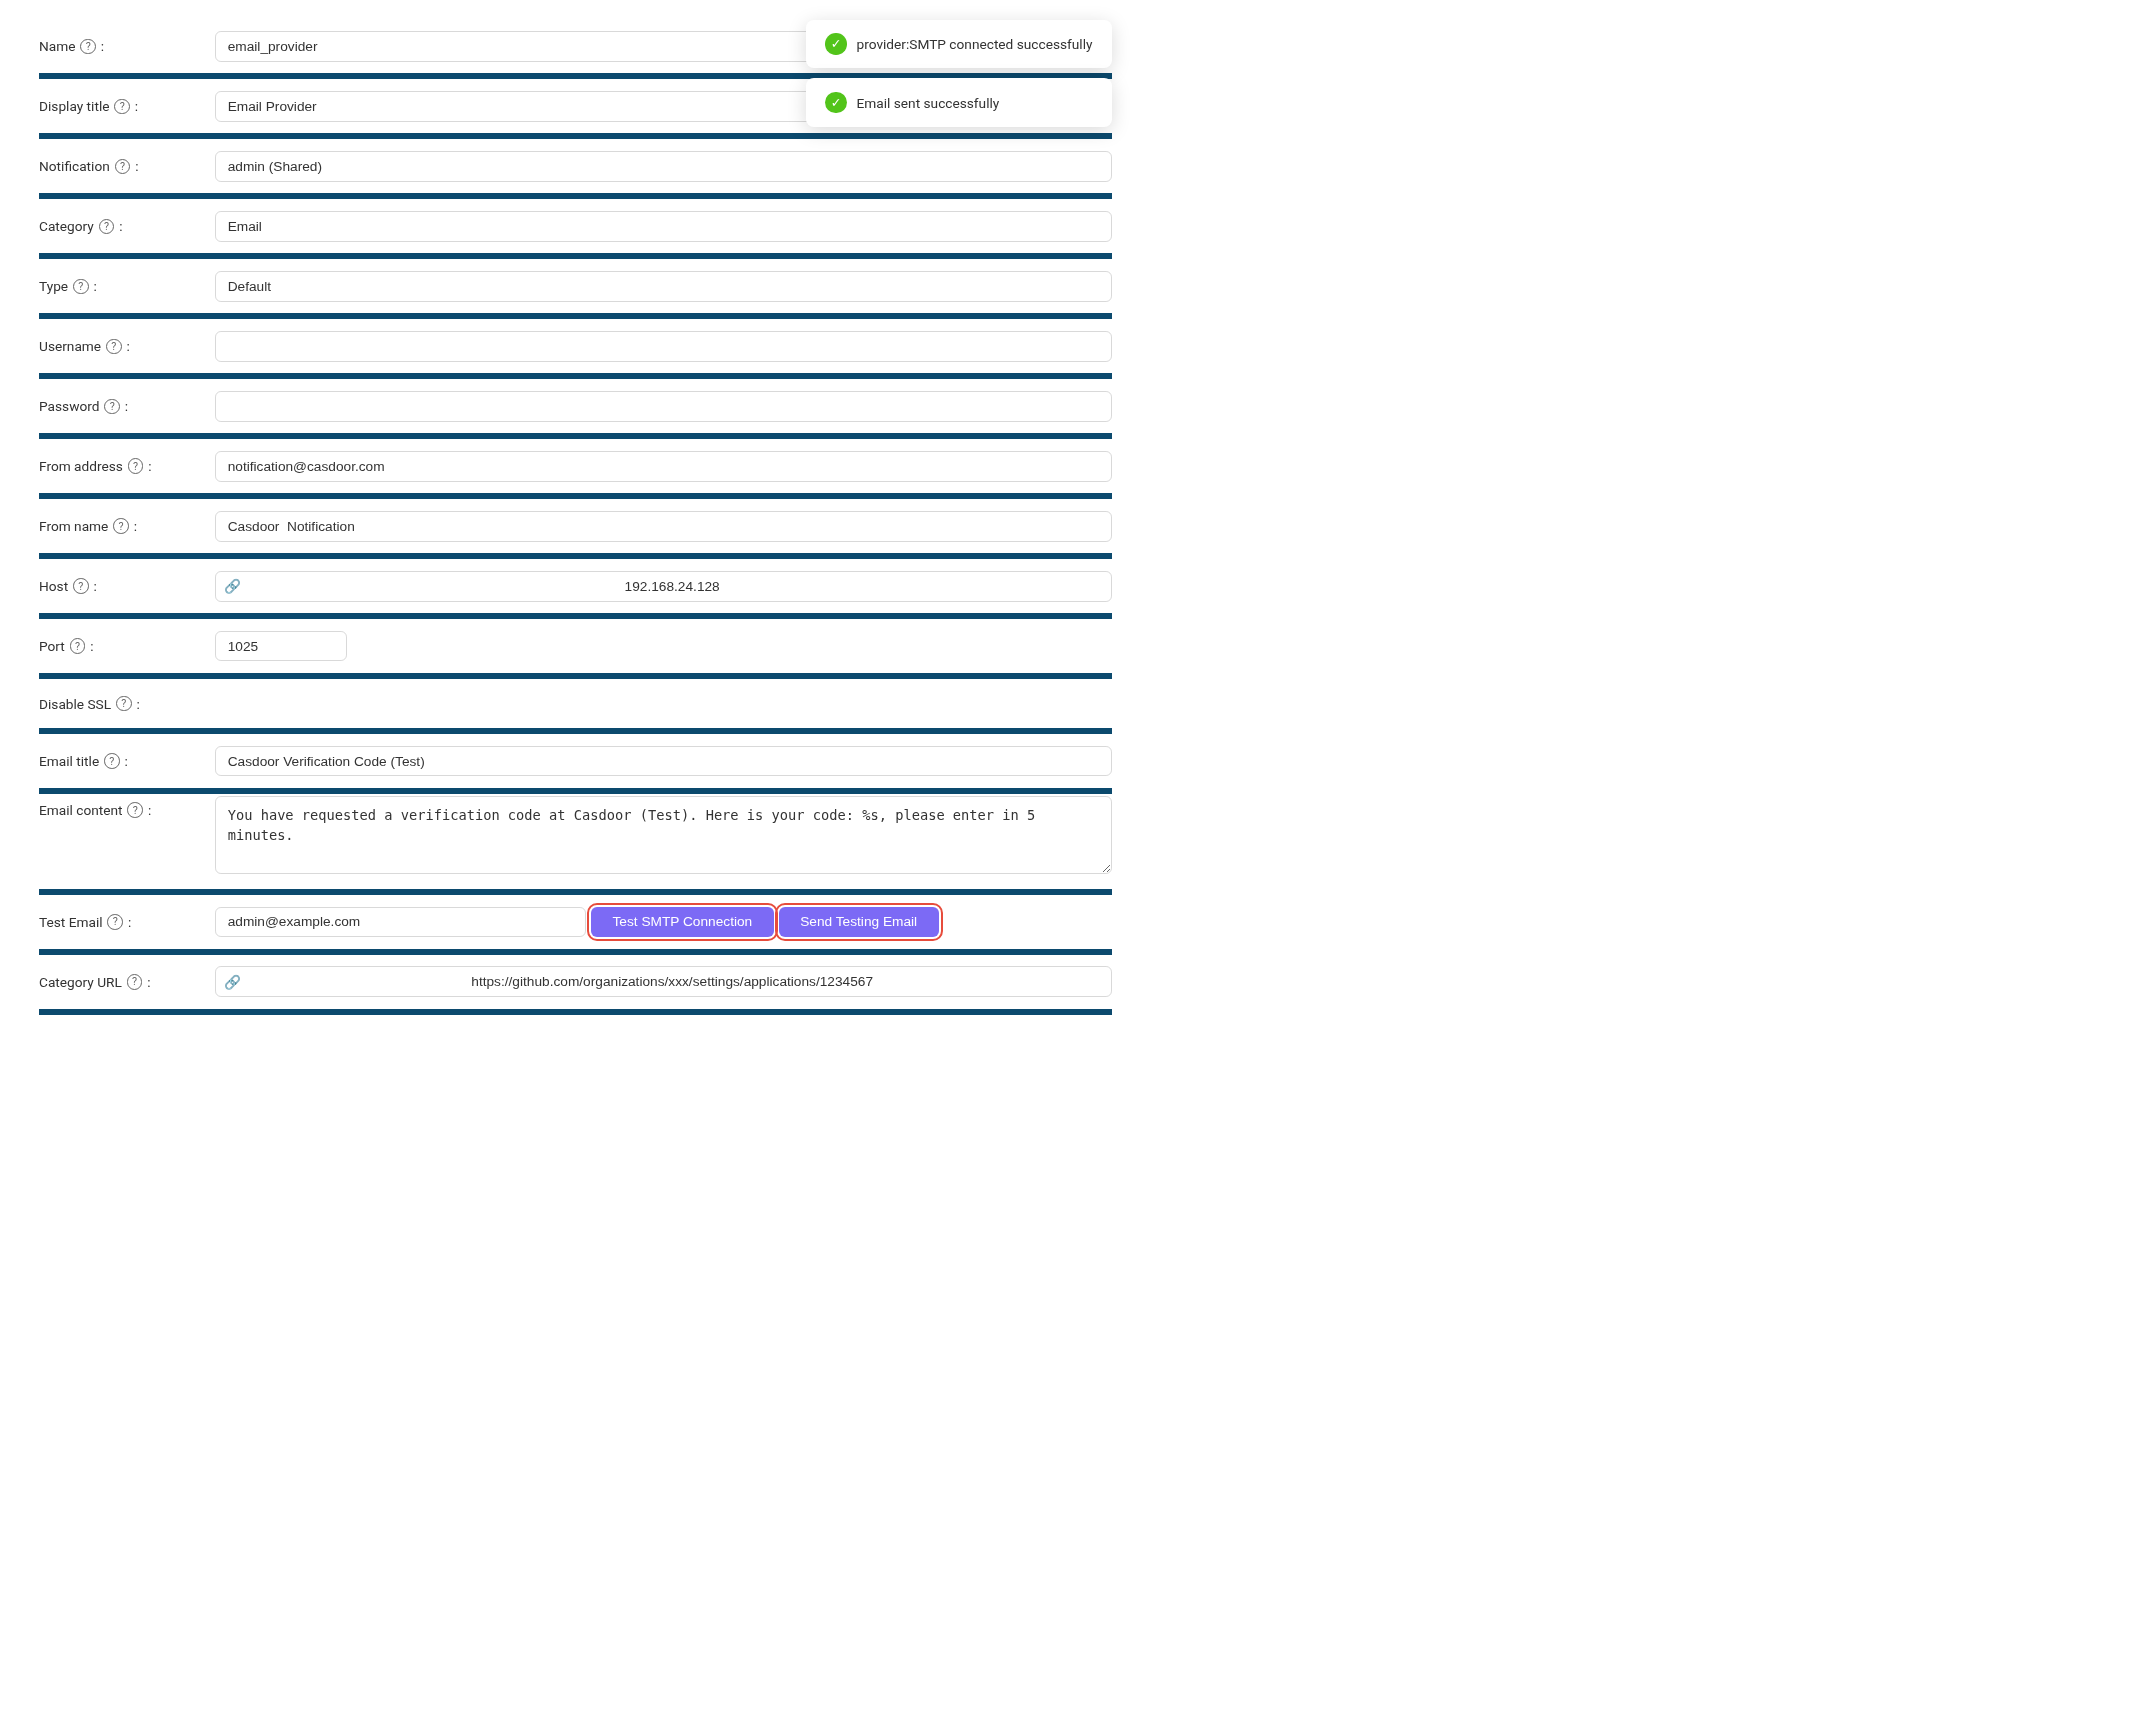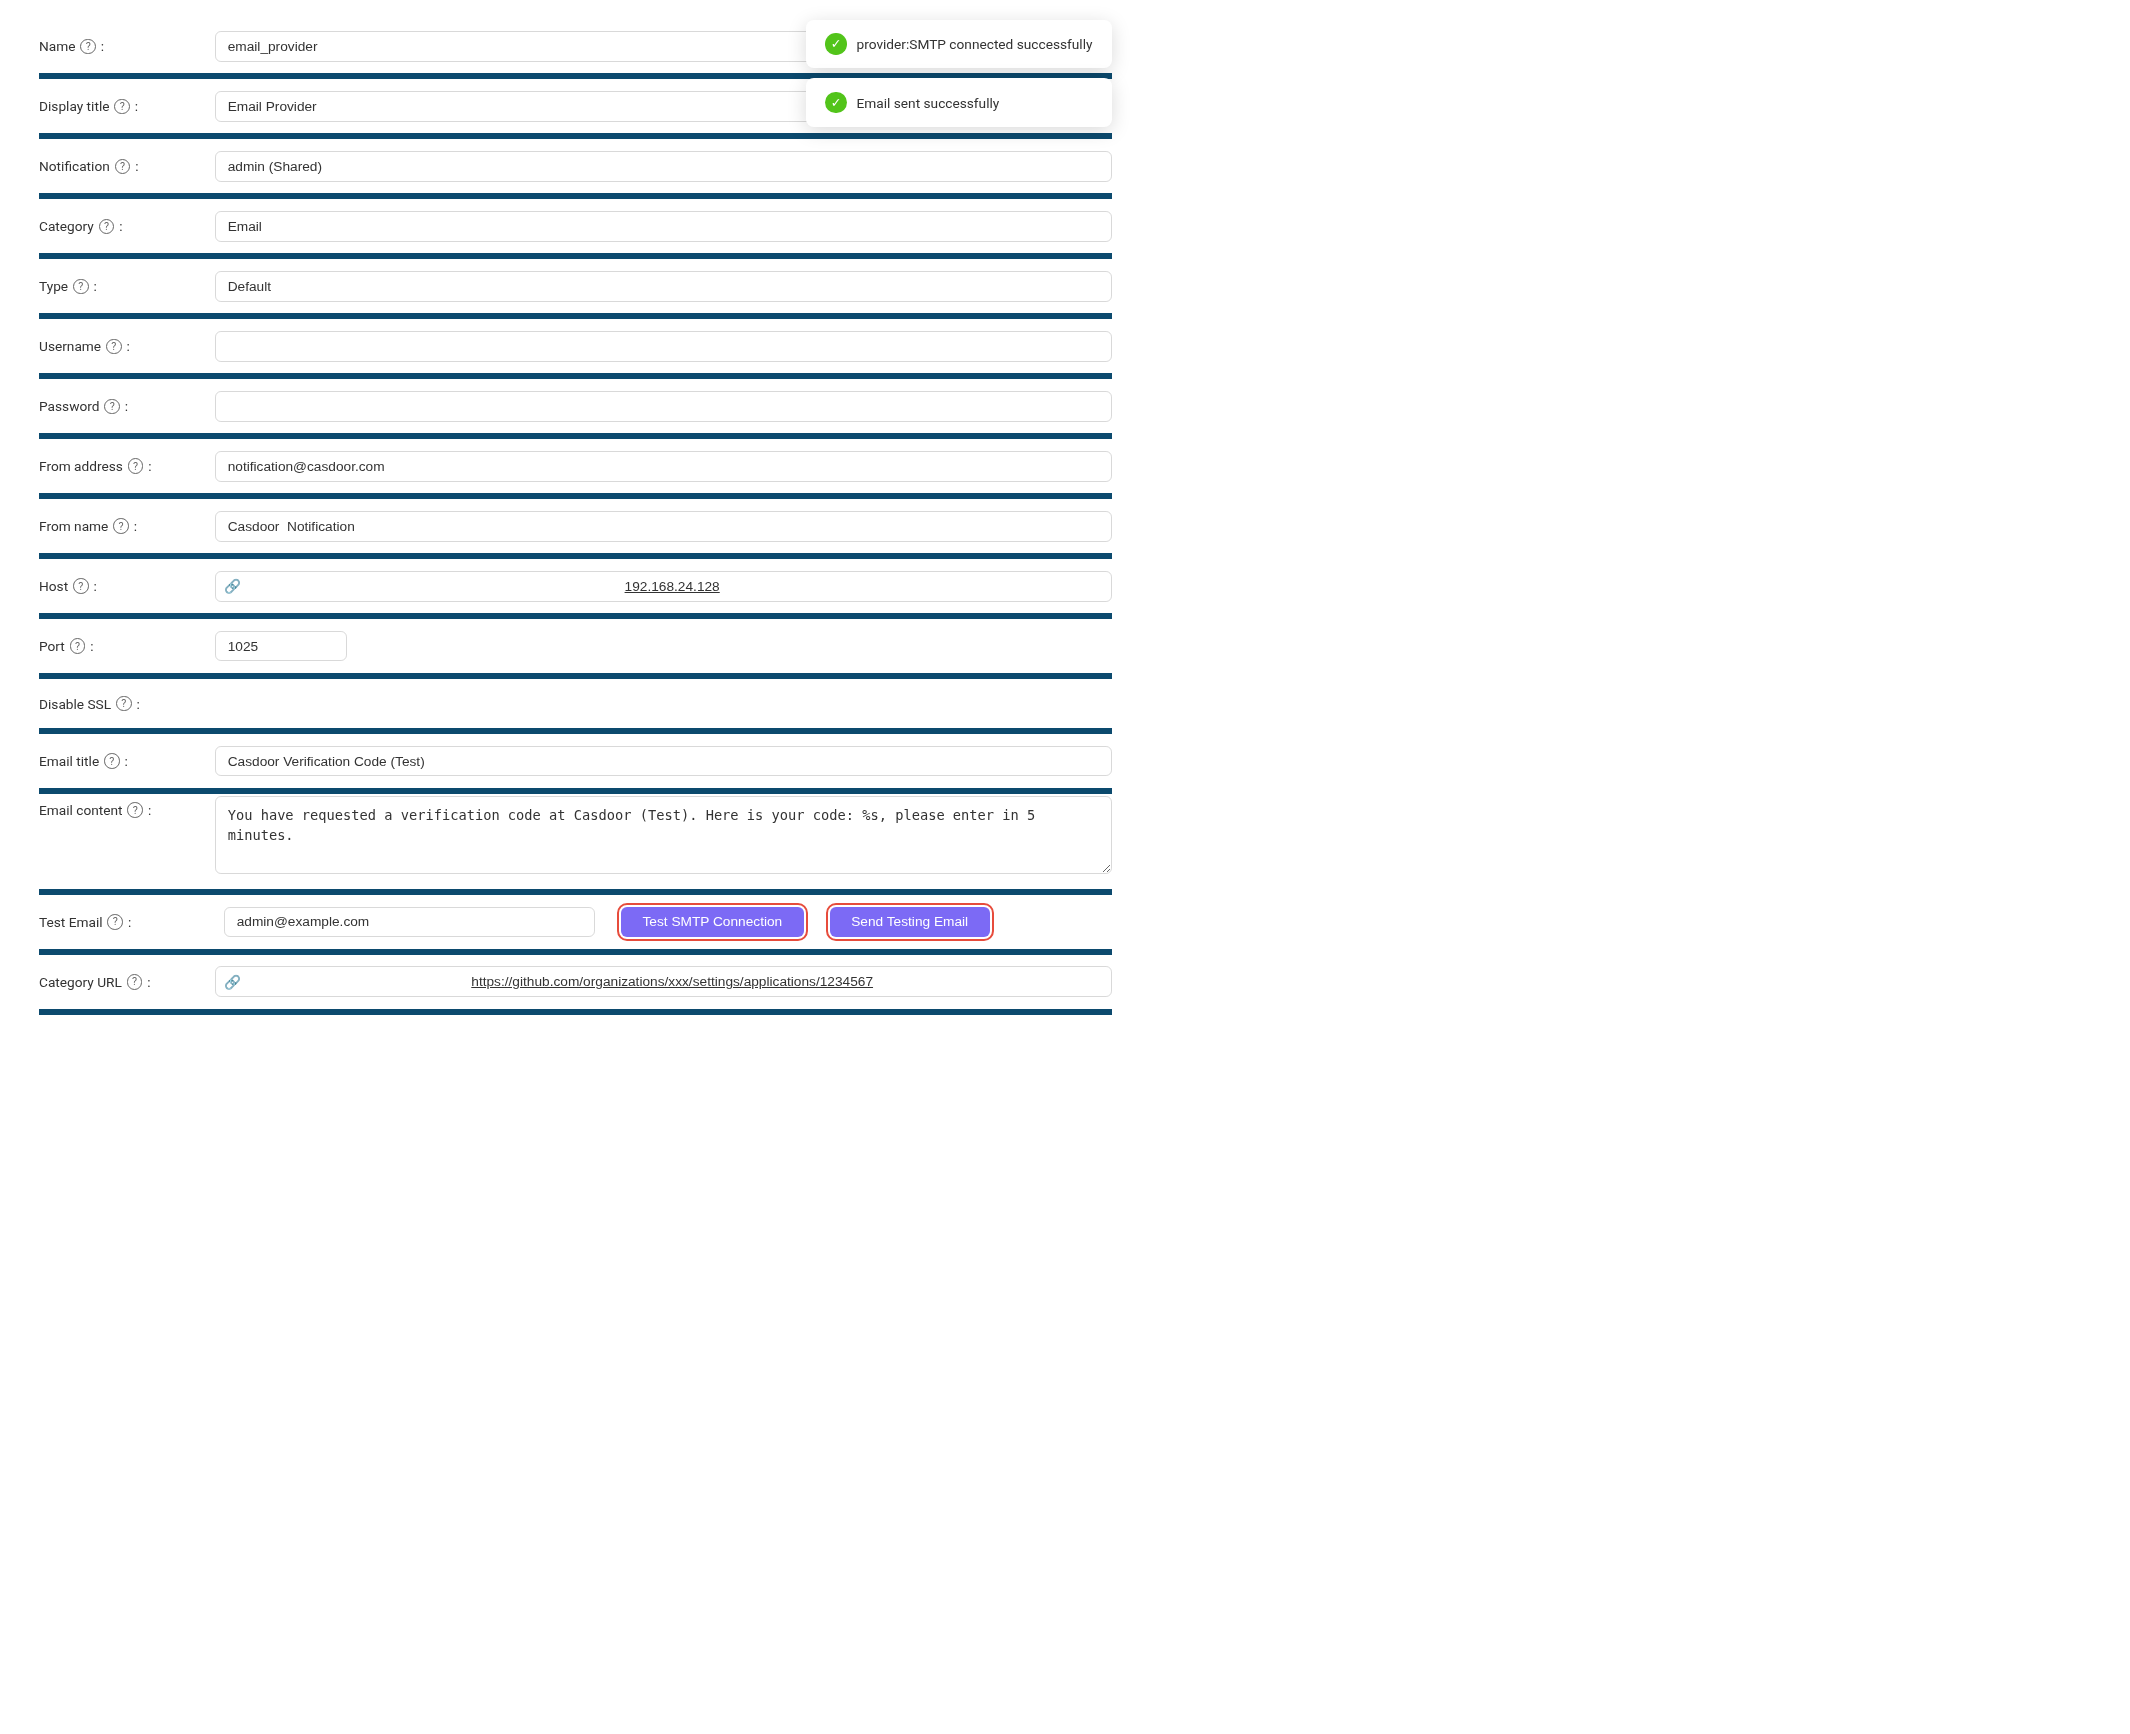--- a/index.html
+++ b/index.html
@@ -46,21 +46,20 @@
       cursor: pointer;
       flex-shrink: 0;
     }
 
     .form-label .colon {
       color: #333;
     }
 
     .form-control {
       flex: 1;
-      text-decoration: underline;
     }
 
     .form-input {
       width: 100%;
       border: 1px solid #d9d9d9;
       border-radius: 5.9px;
       padding: 6.8px 11.7px;
       font-size: 13.7px;
       color: #333;
       outline: none;
@@ -119,23 +118,22 @@
       left: 21.5px;
       bottom: 2.9px;
       background: white;
       border-radius: 50%;
       transition: 0.3s;
     }
 
     .test-email-controls {
       display: flex;
       align-items: flex-end;
-      gap: 26px;
+      gap: 5px;
       flex: 1;
-      margin-left: 9px;
     }
 
     .test-email-input {
       flex: 1;
       max-width: 371px;
     }
 
     .btn {
       padding: 7.8px 21.5px;
       border-radius: 6px;

